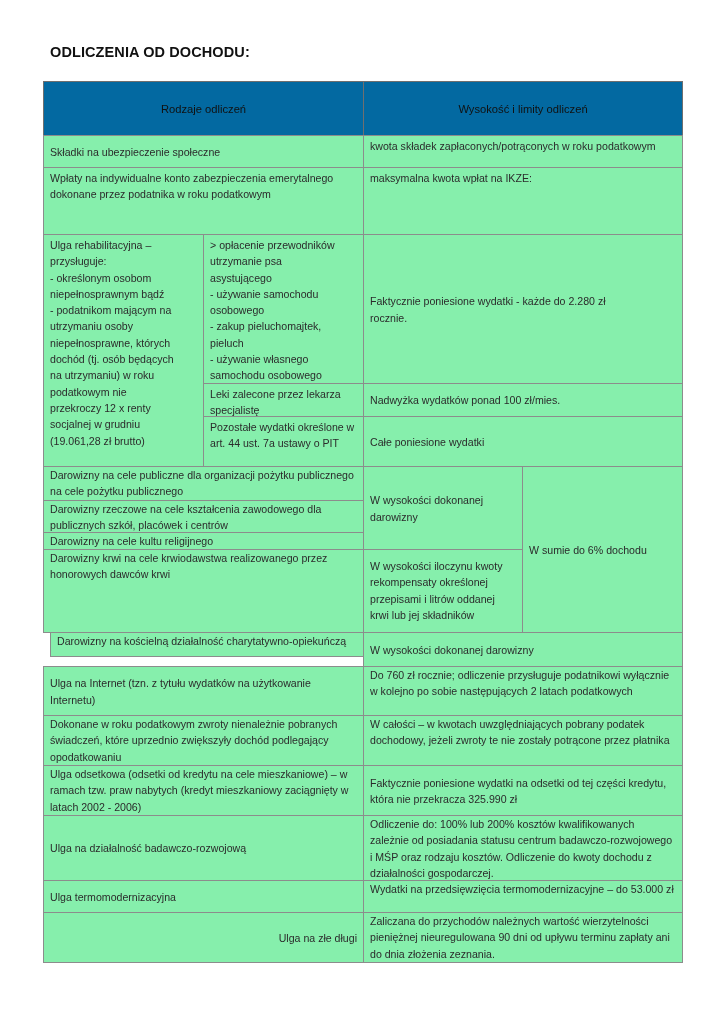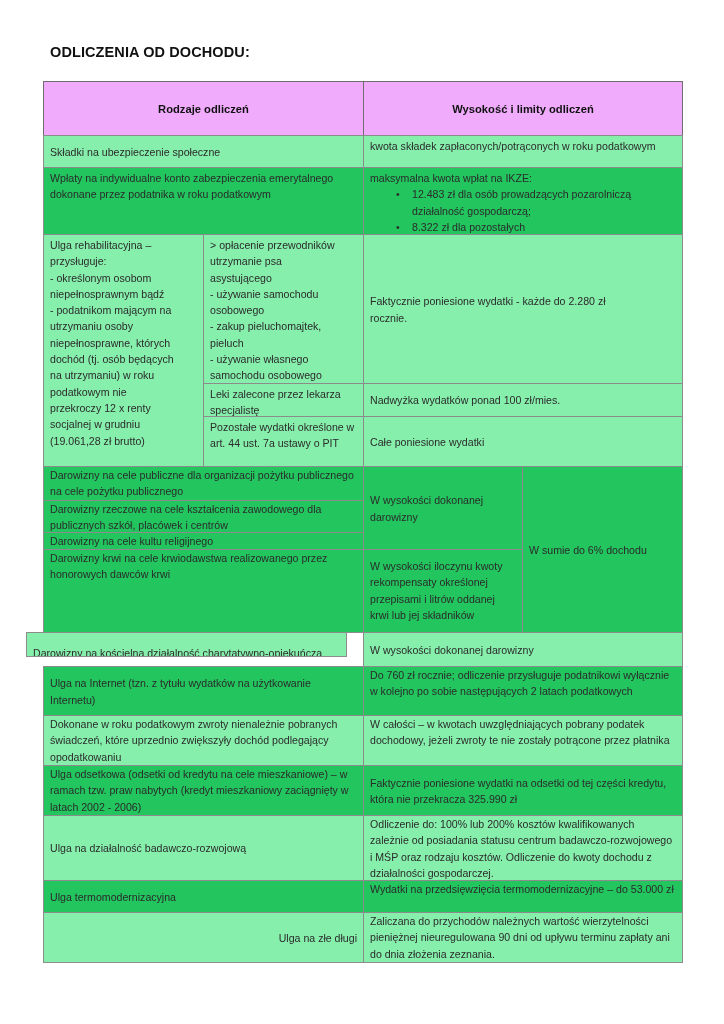--- a/index.html
+++ b/index.html
@@ -2,22 +2,22 @@
 <html><head>
 <meta charset="utf-8">
 <style>
   html, body { margin:0; padding:0; background:#ffffff; }
   body { width:724px; height:1024px; position:relative; overflow:hidden;
          font-family:"Liberation Sans", "DejaVu Sans", sans-serif; color:#2b2b2b; }
   .title { position:absolute; left:50px; top:44px; font-size:14.5px; font-weight:bold; color:#111; letter-spacing:0.1px; }
   .cell { position:absolute; box-sizing:border-box; border:1px solid #8c8c8c; font-size:10.6px; line-height:16.3px;
           padding:1px 6px 0 6px; overflow:hidden; }
   .blue { background:#86efac; }
-  .white { background:#22c55e; }
-  .head { background:#f0abfc; color:#111; font-weight:bold; font-size:11.2px; display:flex; align-items:center; justify-content:center; border-color:#6f6f6f; }
+  .white { background:#86efac; }
+  .head { background:#0369a1; color:#111; font-weight:normal; font-size:11.2px; display:flex; align-items:center; justify-content:center; border-color:#6f6f6f; }
   .vc { display:flex; flex-direction:column; justify-content:center; }
   .vt { padding-top:2px; }
   ul.b { margin:0; padding:0 0 0 26px; list-style:none; }
   ul.b li { position:relative; padding-left:16px; }
   ul.b li::before { content:"•"; position:absolute; left:0; top:0; }
   .ln { display:block; }
 </style>
 </head>
 <body>
 
@@ -29,24 +29,20 @@
   <div class="cell head" style="left:363px;top:81px;width:320px;height:55px;">Wysokość i limity odliczeń</div>
 
   <div class="cell blue vc" style="left:43px;top:135px;width:321px;height:33px;">
     <span>Składki na ubezpieczenie społeczne</span>
   </div>
   <div class="cell blue vt" style="left:363px;top:135px;width:320px;height:33px;">kwota składek zapłaconych/potrąconych w roku podatkowym</div>
 
   <div class="cell white vt" style="left:43px;top:167px;width:321px;height:68px;">Wpłaty na indywidualne konto zabezpieczenia emerytalnego dokonane przez podatnika w roku podatkowym</div>
   <div class="cell white vt" style="left:363px;top:167px;width:320px;height:68px;">
     <span class="ln">maksymalna kwota wpłat na IKZE:</span>
-    <ul class="b">
-      <li>12.483 zł dla osób prowadzących pozarolniczą działalność gospodarczą;</li>
-      <li>8.322 zł dla pozostałych</li>
-    </ul>
   </div>
 
   <div class="cell blue vt" style="left:43px;top:234px;width:161px;height:233px;">
     <span class="ln">Ulga rehabilitacyjna –</span>
     <span class="ln">przysługuje:</span>
     <span class="ln">- określonym osobom</span>
     <span class="ln">niepełnosprawnym bądź</span>
     <span class="ln">- podatnikom mającym na</span>
     <span class="ln">utrzymaniu osoby</span>
     <span class="ln">niepełnosprawne, których</span>
@@ -88,21 +84,21 @@
   <div class="cell white" style="left:43px;top:549px;width:321px;height:84px;padding-top:0;">Darowizny krwi na cele krwiodawstwa realizowanego przez honorowych dawców krwi</div>
 
   <div class="cell white vc" style="left:363px;top:466px;width:160px;height:84px;">
     <span>W wysokości dokonanej darowizny</span>
   </div>
   <div class="cell white vt" style="left:363px;top:549px;width:160px;height:84px;padding-top:8px;">W wysokości iloczynu kwoty rekompensaty określonej przepisami i litrów oddanej krwi lub jej składników</div>
   <div class="cell white vc" style="left:522px;top:466px;width:161px;height:167px;">
     <span>W sumie do 6% dochodu</span>
   </div>
 
-  <div class="cell blue vt" style="left:26px;top:632px;width:321px;height:25px;padding-top:12px;">Darowizny na kościelną działalność charytatywno-opiekuńczą</div>
+  <div class="cell blue vt" style="left:50px;top:632px;width:321px;height:25px;padding-top:0;">Darowizny na kościelną działalność charytatywno-opiekuńczą</div>
   <div class="cell blue vc" style="left:363px;top:632px;width:320px;height:35px;">
     <span>W wysokości dokonanej darowizny</span>
   </div>
 
   <div class="cell white vc" style="left:43px;top:666px;width:321px;height:50px;">
     <span>Ulga na Internet (tzn. z tytułu wydatków na użytkowanie Internetu)</span>
   </div>
   <div class="cell white vt" style="left:363px;top:666px;width:320px;height:50px;padding-top:0;">Do 760 zł rocznie; odliczenie przysługuje podatnikowi wyłącznie w kolejno po sobie następujących 2 latach podatkowych</div>
 
   <div class="cell blue vt" style="left:43px;top:715px;width:321px;height:51px;padding-top:0;">Dokonane w roku podatkowym zwroty nienależnie pobranych świadczeń, które uprzednio zwiększyły dochód podlegający opodatkowaniu</div>

